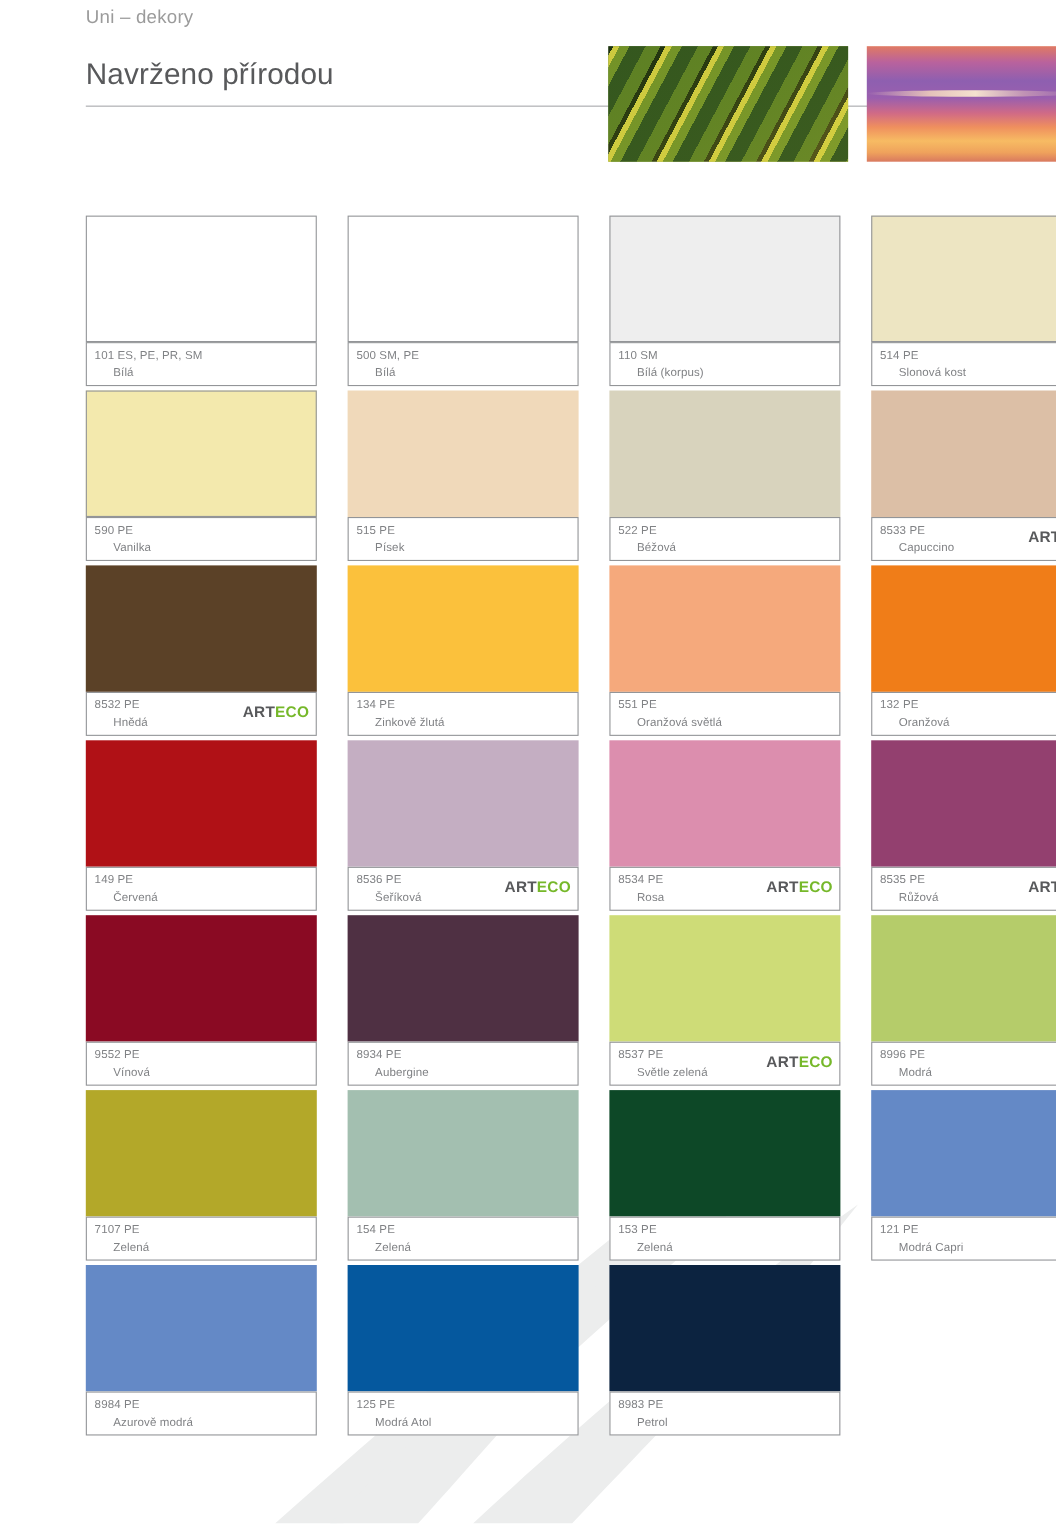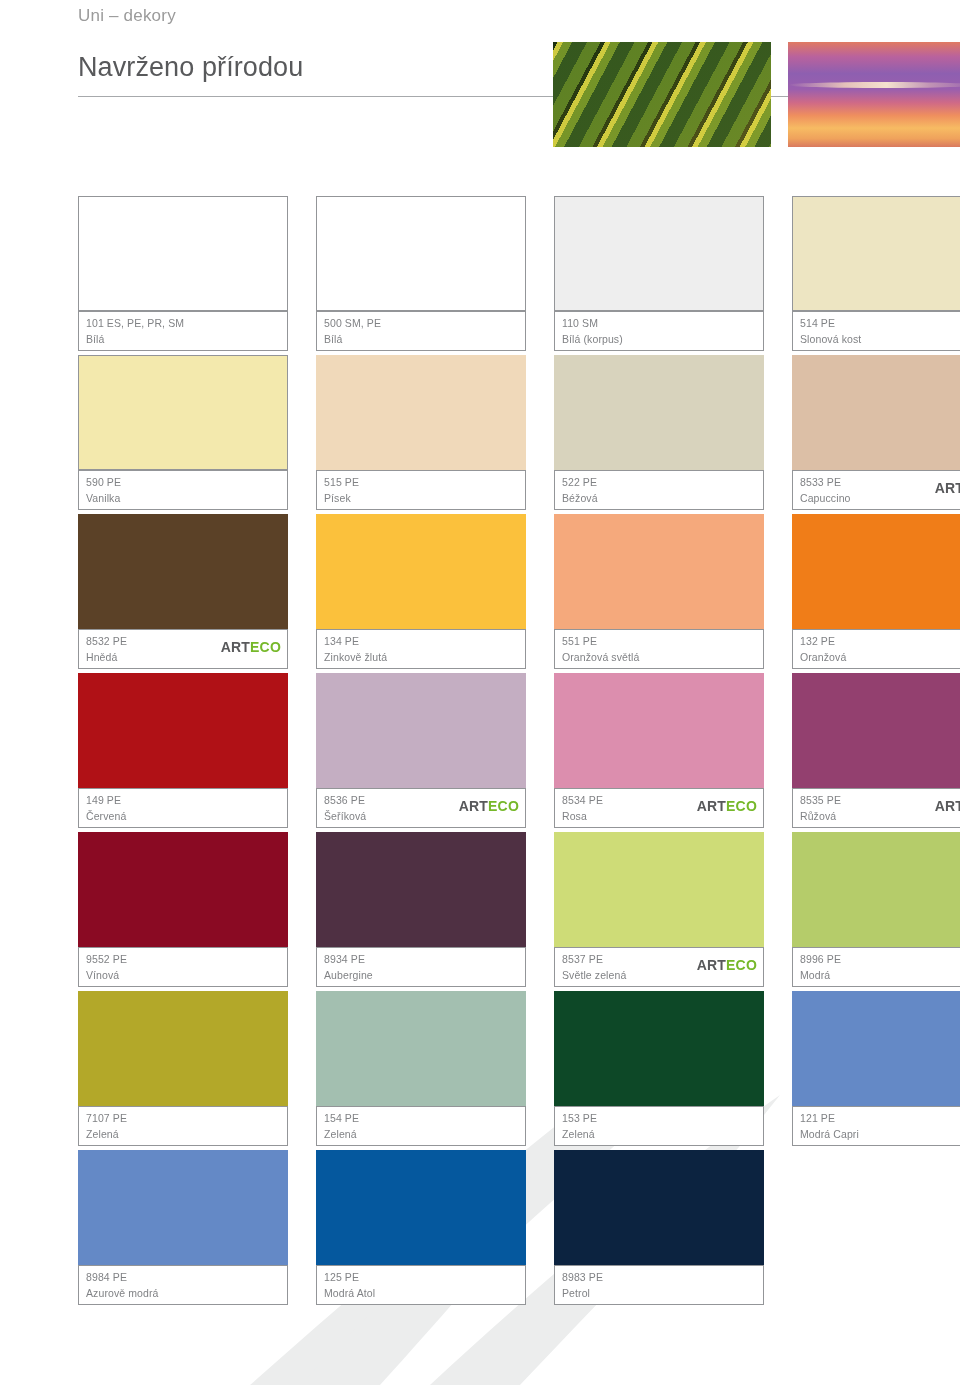--- a/index.html
+++ b/index.html
@@ -97,21 +97,21 @@
     box-sizing:border-box;
     border:1px solid #939598;
     position:relative;
     background:#ffffff;
   }
   .label .code{
     position:absolute;left:7px;top:5px;
     font-size:10.5px;color:#808285;letter-spacing:.1px;white-space:nowrap;
   }
   .label .name{
-    position:absolute;left:7px;top:21px;
+    position:absolute;left:24px;top:21px;
     font-size:10.5px;color:#808285;letter-spacing:.1px;white-space:nowrap;
   }
   .badge{
     position:absolute;right:6px;top:10px;
     font-size:14px;font-weight:700;letter-spacing:.2px;line-height:1;
   }
   .badge .art{color:#58595b;}
   .badge .eco{color:#76b82a;text-align:right;}
 </style>
 </head>

